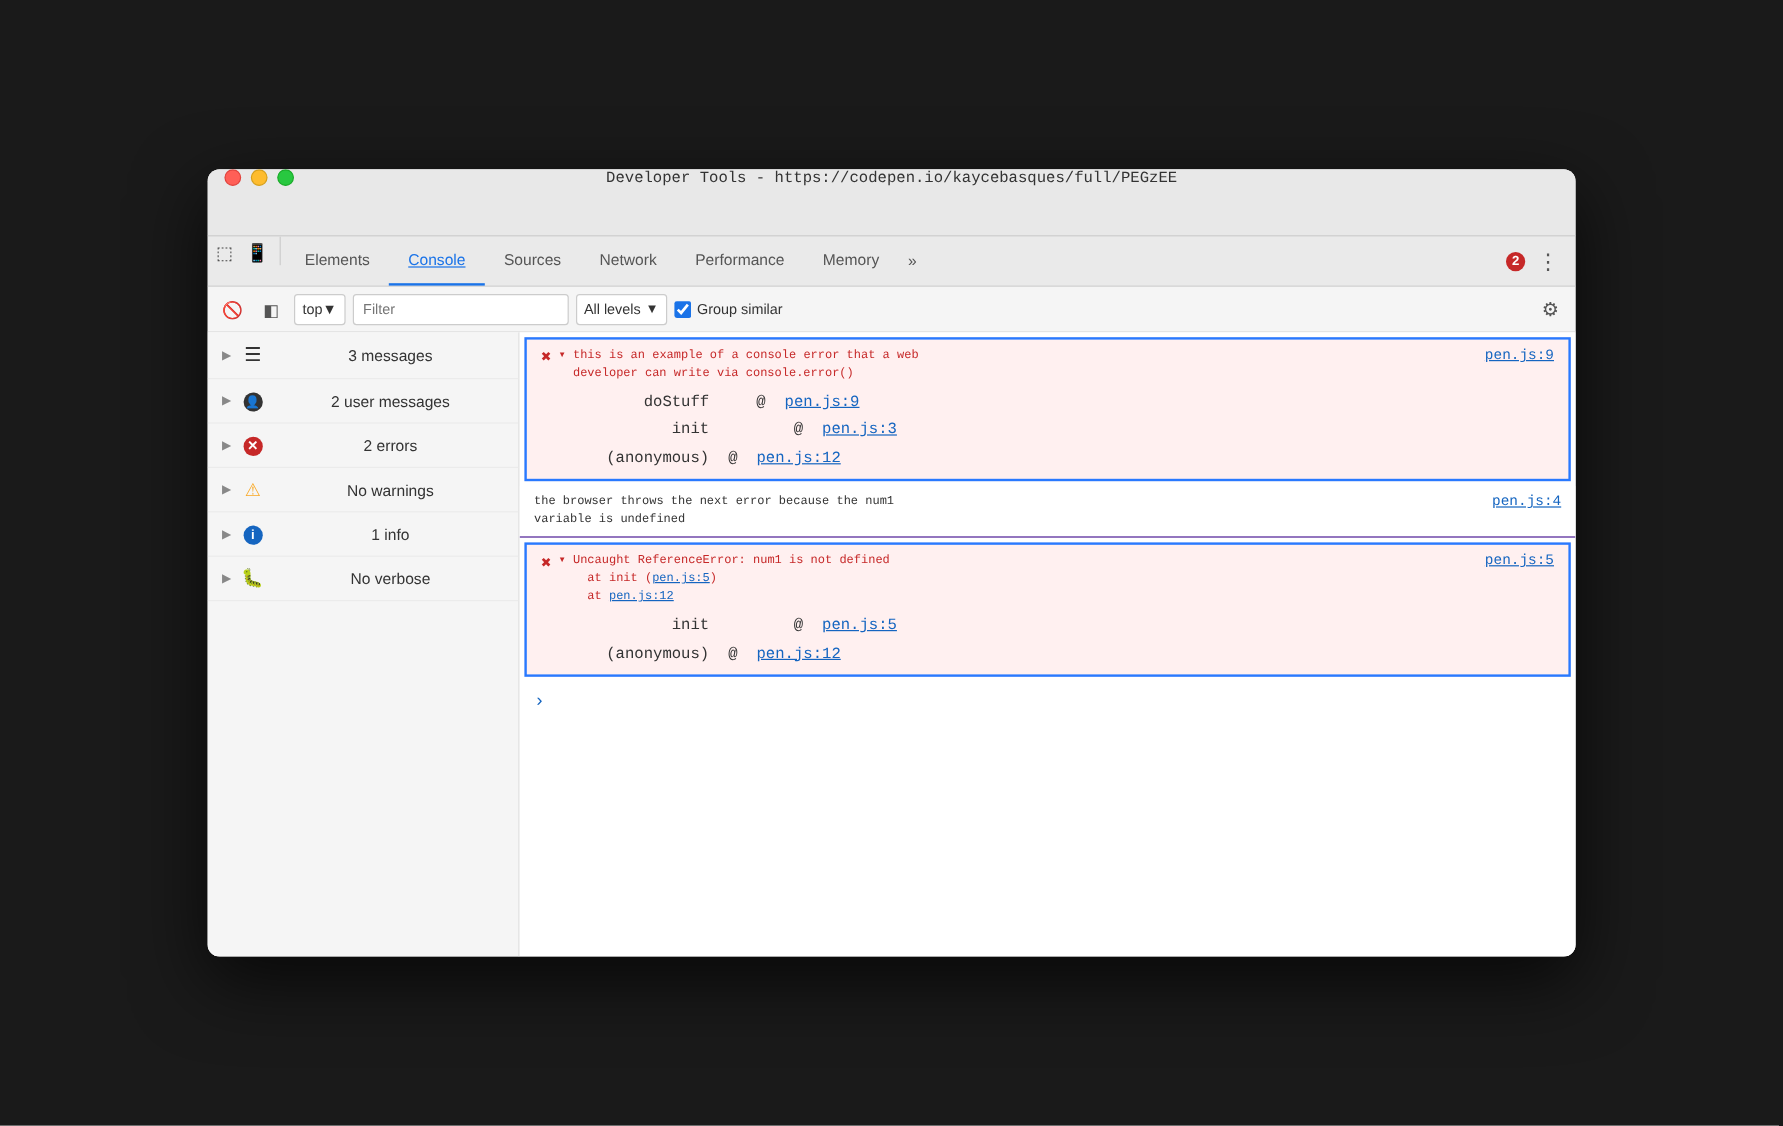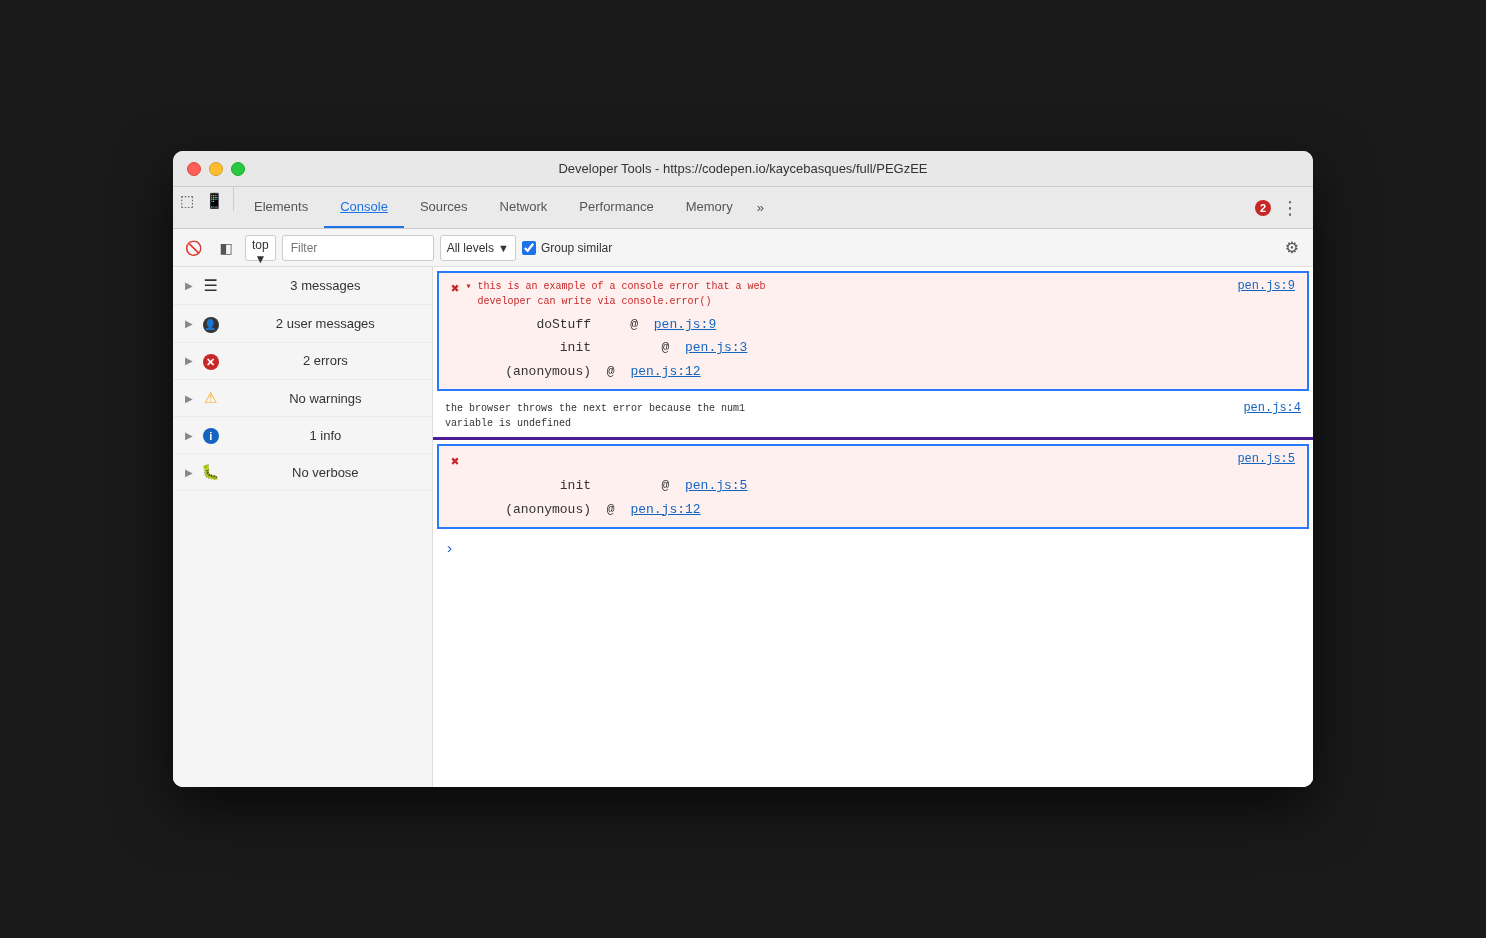--- a/index.html
+++ b/index.html
@@ -15,25 +15,26 @@
       width: 1140px;
       background: #f0f0f0;
       border-radius: 10px;
       box-shadow: 0 20px 60px rgba(0,0,0,0.7);
       overflow: hidden;
     }
     
     .titlebar {
       background: #e8e8e8;
       border-bottom: 1px solid #ccc;
-      height: 36px;
-      display: flex;
-      align-items: center;
+      height: 56px;
+      display: flex;
+      align-items: flex-start;
       padding: 0 14px;
       position: relative;
+      font-family: Liberation Mono, monospace;
     }
     .traffic-lights {
       display: flex;
       gap: 8px;
       z-index: 1;
     }
     .traffic-light {
       width: 14px;
       height: 14px;
       border-radius: 50%;
@@ -132,30 +133,29 @@
     .context-select-wrap {
       display: flex;
       align-items: center;
       border: 1px solid #ccc;
       border-radius: 3px;
       background: white;
       padding: 2px 6px;
       gap: 0;
       height: 26px;
       cursor: pointer;
-      flex-direction: column;
     }
     .context-select-wrap span { font-size: 12px; color: #333; }
     .filter-input {
       height: 26px;
       border: 1px solid #ccc;
       border-radius: 3px;
       padding: 0 8px;
       font-size: 12px;
-      width: 152px;
+      width: 180px;
       background: white;
     }
     .levels-select {
       display: flex;
       align-items: center;
       border: 1px solid #ccc;
       border-radius: 3px;
       background: white;
       padding: 2px 6px;
       gap: 4px;
@@ -230,21 +230,21 @@
       border-bottom: 1px solid #f0e0e0;
       padding: 6px 12px;
     }
     .console-entry.error-entry {
       background: #fff0f0;
       border: 2px solid #2979ff;
       margin: 4px;
     }
     .console-entry.info-entry {
       background: #ffffff;
-      border-bottom: 3px solid #4c1d95;
+      border-bottom: 1px solid #4c1d95;
     }
     .console-row {
       display: flex;
       align-items: flex-start;
       justify-content: space-between;
     }
     .console-row-content {
       display: flex;
       align-items: flex-start;
       gap: 6px;
@@ -520,20 +520,26 @@
             </span>
           </div>
           <a class="console-location">pen.js:4</a>
         </div>
       </div>
 
       <div class="console-entry error-entry">
         <div class="console-row">
           <div class="console-row-content">
             <span class="console-error-icon">✖</span>
+            <span class="console-text">
+              ▾<span> Uncaught ReferenceError: num1 is not defined<br>
+              &nbsp;&nbsp;&nbsp;&nbsp;at init (<a class="console-link">pen.js:5</a>)<br>
+              &nbsp;&nbsp;&nbsp;&nbsp;at <a class="console-link">pen.js:12</a>
+              </span>
+            </span>
           </div>
           <a class="console-location">pen.js:5</a>
         </div>
         <div class="stack-trace">
           <div class="stack-row">
             <span class="stack-fn">init</span>
             <span>&nbsp;&nbsp;&nbsp;&nbsp;&nbsp;&nbsp;&nbsp;&nbsp;@&nbsp;</span>
             <a class="console-link">pen.js:5</a>
           </div>
           <div class="stack-row">

